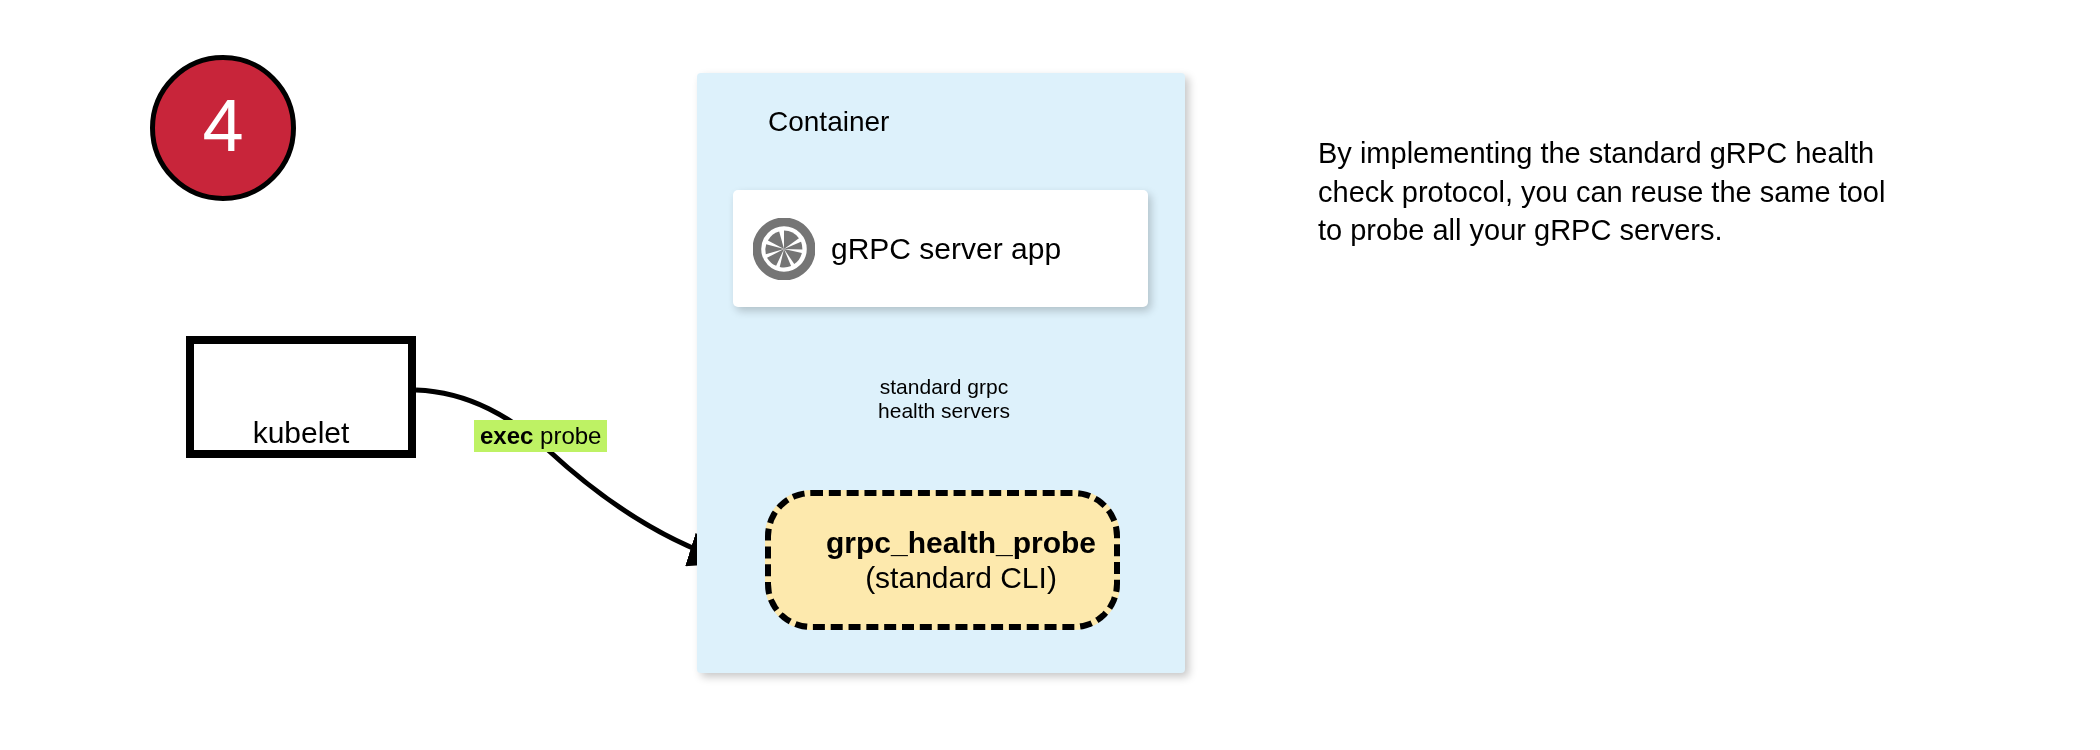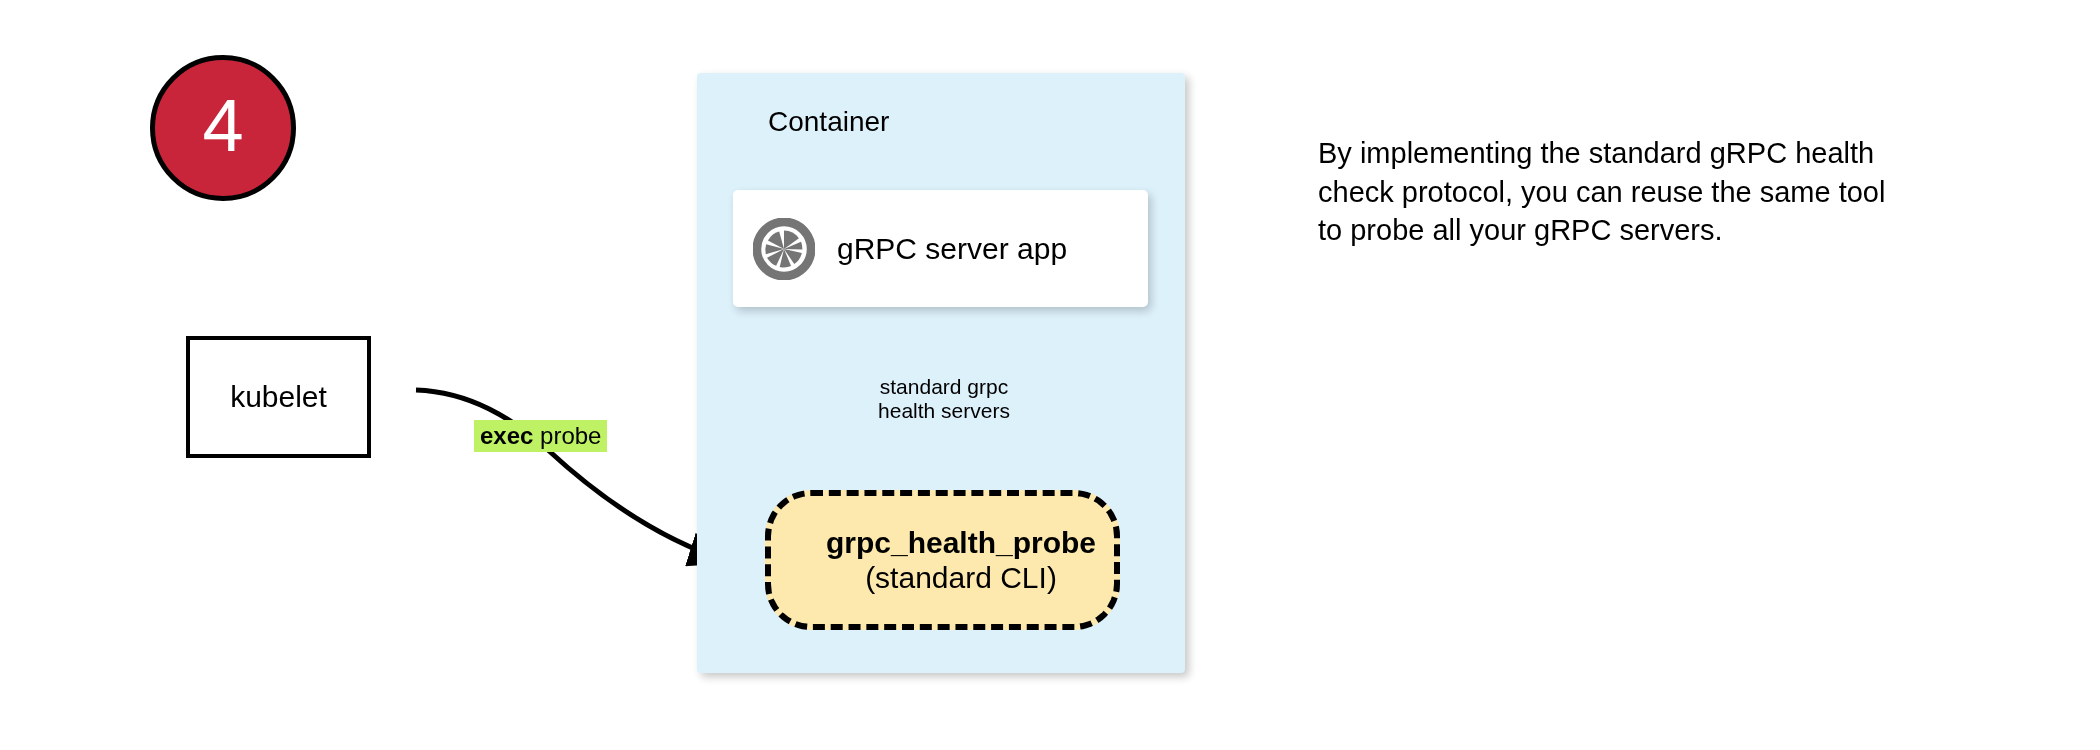--- a/index.html
+++ b/index.html
@@ -81,21 +81,21 @@
     padding-left: 20px;
     box-sizing: border-box;
   }
   .grpc-logo {
     width: 62px;
     height: 62px;
     flex: 0 0 auto;
   }
   .server-card-label {
     font-size: 30px;
-    margin-left: 22px;
+    margin-left: 16px;
     white-space: nowrap;
   }
 
   
   .probe-pill {
     position: absolute;
     left: 765px;
     top: 490px;
     width: 355px;
     height: 140px;
@@ -118,27 +118,27 @@
     font-weight: 400;
     line-height: 1.18;
     white-space: nowrap;
   }
 
   
   .kubelet-box {
     position: absolute;
     left: 186px;
     top: 336px;
-    width: 185px;
+    width: 230px;
     height: 122px;
     background: #ffffff;
-    border: 4px solid #8b5cf6;
-    box-sizing: border-box;
-    display: flex;
-    align-items: center;
+    border: 8px solid #8b5cf6;
+    box-sizing: border-box;
+    display: flex;
+    align-items: flex-end;
     justify-content: center;
   }
   .kubelet-label {
     font-size: 30px;
     white-space: nowrap;
   }
 
   
   .exec-label {
     position: absolute;

